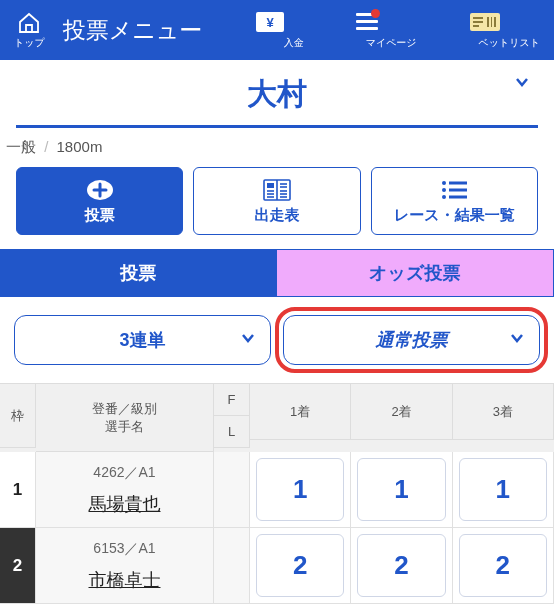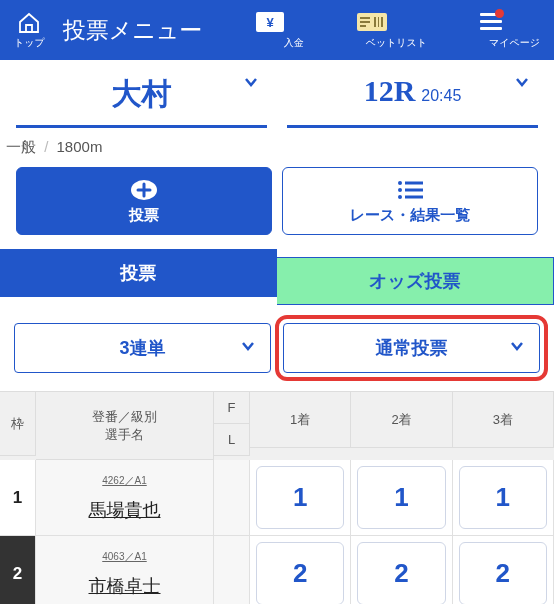--- a/index.html
+++ b/index.html
@@ -14,61 +14,61 @@
 .hdr-icon { display: flex; flex-direction: column; align-items: center; }
 .hdr-icon-img { height: 22px; display: flex; align-items: center; justify-content: center; }
 .hdr-icon-label { font-size: 10px; margin-top: 3px; margin-left: 48px; }
 .notif-dot { position: absolute; top: -2px; right: -2px; width: 9px; height: 9px; background: #e53935; border-radius: 50%; }
 .hamburger { position: relative; }
 .hamburger-lines { display: flex; flex-direction: column; gap: 4px; }
 .hamburger-lines span { width: 22px; height: 3px; background: #fff; border-radius: 1px; }
 
 .selectors { display: flex; padding: 14px 16px 0; gap: 20px; }
 .selector { flex: 1; display: flex; align-items: baseline; justify-content: center; border-bottom: 3px solid #2156c9; padding-bottom: 10px; position: relative; }
-.selector-main { color: #2156c9; font-size: 30px; font-weight: 600; font-family: Liberation Serif, serif; }
+.selector-main { color: #2156c9; font-size: 30px; font-weight: 600; }
 .selector-sub { color: #2156c9; font-size: 16px; margin-left: 6px; }
 .selector .chev { position: absolute; right: 8px; color: #2156c9; }
 
 .race-info { padding: 10px 6px; font-size: 15px; color: #555; }
 .race-info .sep { color: #bbb; margin: 0 4px; }
 
 .action-row { display: flex; gap: 10px; padding: 0 16px; }
 .action-btn { flex: 1; border: 1.5px solid #2156c9; border-radius: 6px; height: 68px; display: flex; flex-direction: column; align-items: center; justify-content: center; gap: 4px; }
 .action-btn.filled { background: #2156c9; color: #fff; }
 .action-btn.outline { background: #fff; color: #2156c9; }
 .action-icon { height: 24px; display: flex; align-items: center; }
 .action-label { font-size: 15px; font-weight: 600; }
 
 .tabs { display: flex; margin-top: 14px; }
 .tab { flex: 1; height: 48px; display: flex; align-items: center; justify-content: center; font-size: 18px; font-weight: 600; }
 .tab.active { background: #2156c9; color: #fff; }
-.tab.inactive { background: #86efac; color: #2156c9; border: 1.5px solid #2156c9; border-left: none; margin-top: 8px; }
+.tab.inactive { background: #f0abfc; color: #2156c9; border: 1.5px solid #2156c9; border-left: none; }
 
 .subselectors { display: flex; gap: 12px; padding: 18px 14px; border-bottom: 1px solid #ddd; }
-.subselector { flex: 1; border: 1.5px solid #2156c9; border-radius: 4px; height: 50px; display: flex; align-items: center; justify-content: center; position: relative; color: #2156c9; font-weight: 700; font-size: 18px; background: #fff; }
-.subselector.hl { outline: 4px solid #e53935; outline-offset: 4px; }
+.subselector { flex: 1; border: 1.5px solid #2156c9; border-radius: 12px; height: 50px; display: flex; align-items: center; justify-content: center; position: relative; color: #2156c9; font-weight: 700; font-size: 18px; background: #fff; }
+.subselector.hl { outline: 4px solid #e53935; outline-offset: 4px; font-style: italic; }
 .subselector .chev { position: absolute; right: 14px; }
 
 .table { width: 100%; }
 .thead { display: flex; background: #f0f0f0; }
 .th { display: flex; align-items: center; justify-content: center; font-size: 13px; color: #555; border-right: 1px solid #ddd; border-bottom: 1px solid #ddd; }
 .th-waku { width: 36px; height: 64px; }
 .th-name { width: 178px; height: 68px; flex-direction: column; }
 .th-fl { width: 36px; height: 64px; flex-direction: column; padding: 0; }
 .th-fl-cell { flex: 1; width: 100%; display: flex; align-items: center; justify-content: center; border-bottom: 1px solid #ddd; }
 .th-fl-cell:last-child { border-bottom: none; }
 .th-place { flex: 1; height: 56px; }
 
 .trow { display: flex; }
 .td { border-right: 1px solid #e0e0e0; border-bottom: 1px solid #e0e0e0; display: flex; align-items: center; justify-content: center; }
 .td-waku { width: 36px; height: 76px; font-weight: 600; font-size: 17px; }
 .waku-1 { background: #fff; color: #222; }
 .waku-2 { background: #333; color: #fff; }
 .td-name { width: 178px; height: 76px; flex-direction: column; background: #f7f7f7; }
-.td-name-top { font-size: 10px; color: #666; text-decoration: underline; }
+.td-name-top { font-size: 14px; color: #666; }
 .td-name-bottom { font-size: 18px; color: #222; text-decoration: underline; margin-top: 10px; }
 .td-fl { width: 36px; height: 76px; background: #f7f7f7; }
 .td-place { flex: 1; height: 76px; padding: 6px; }
 .place-btn { width: 100%; height: 100%; border: 1.5px solid #cfd6e6; border-radius: 6px; background: #fff; display: flex; align-items: center; justify-content: center; font-size: 26px; font-weight: 700; color: #2156c9; }
 
 .chev svg { width: 16px; height: 16px; }
 </style>
 </head>
 <body>
 
@@ -82,59 +82,52 @@
   <div class="hdr-title">投票メニュー</div>
   <div class="hdr-icons">
     <div class="hdr-icon">
       <div class="hdr-icon-img">
         <svg width="28" height="20" viewBox="0 0 28 20">
             <rect x="0" y="0" width="28" height="20" rx="2" fill="#fff"></rect>
             <text x="14" y="15" text-anchor="middle" font-size="13" font-weight="bold" fill="#2156c9">¥</text>
           </svg>
       </div>
       <span class="hdr-icon-label">入金</span>
+    </div>
+    <div class="hdr-icon hamburger">
+      <div class="hdr-icon-img" style="position:relative;">
+        <div class="hamburger-lines">
+            <span></span>
+            <span></span>
+            <span></span>
+          </div>
+        <div class="notif-dot"></div>
+      </div>
+      <span class="hdr-icon-label">マイページ</span>
     </div>
     <div class="hdr-icon">
       <div class="hdr-icon-img">
         <svg width="30" height="18" viewBox="0 0 30 18">
             <rect x="0" y="0" width="30" height="18" rx="2" fill="#f5e6a8"></rect>
             <rect x="3" y="4" width="10" height="2" fill="#8a7a3a"></rect>
             <rect x="3" y="8" width="10" height="2" fill="#8a7a3a"></rect>
             <rect x="3" y="12" width="6" height="2" fill="#8a7a3a"></rect>
             <rect x="17" y="4" width="2" height="10" fill="#8a7a3a"></rect>
             <rect x="21" y="4" width="1" height="10" fill="#8a7a3a"></rect>
             <rect x="24" y="4" width="2" height="10" fill="#8a7a3a"></rect>
           </svg>
       </div>
       <span class="hdr-icon-label">ベットリスト</span>
     </div>
-    <div class="hdr-icon hamburger">
-      <div class="hdr-icon-img" style="position:relative;">
-        <div class="hamburger-lines">
-            <span></span>
-            <span></span>
-            <span></span>
-          </div>
-        <div class="notif-dot"></div>
-      </div>
-      <span class="hdr-icon-label">マイページ</span>
-    </div>
   </div>
 </div>
 
 <div class="selectors">
   <div class="selector">
     <span class="selector-main">大村</span>
-    <span class="chev"><svg viewBox="0 0 16 16" fill="none" stroke="#2156c9" stroke-width="2.5">
-          <path d="M3 5 L8 11 L13 5"></path>
-        </svg></span>
-  </div>
-  <div class="selector">
-    <span class="selector-main">12R</span>
-    <span class="selector-sub">20:45</span>
     <span class="chev"><svg viewBox="0 0 16 16" fill="none" stroke="#2156c9" stroke-width="2.5">
           <path d="M3 5 L8 11 L13 5"></path>
         </svg></span>
   </div>
 </div>
 
 <div class="race-info">
   <span>一般</span>
   <span class="sep">/</span>
   <span>1800m</span>
@@ -142,20 +135,38 @@
 
 <div class="action-row">
   <div class="action-btn filled">
     <div class="action-icon">
       <svg width="28" height="28" viewBox="0 0 28 28">
           <ellipse cx="14" cy="14" rx="13" ry="10" fill="#fff"></ellipse>
           <path d="M14 8 V20 M8 14 H20" stroke="#2156c9" stroke-width="3" stroke-linecap="round"></path>
         </svg>
     </div>
     <span class="action-label">投票</span>
+  </div>
+  <div class="action-btn outline">
+    <div class="action-icon">
+      <svg width="28" height="22" viewBox="0 0 28 22" fill="none" stroke="#2156c9" stroke-width="1.6">
+          <rect x="1" y="1" width="26" height="20" rx="1"></rect>
+          <line x1="14" y1="1" x2="14" y2="21"></line>
+          <rect x="4" y="4" width="7" height="5" fill="#2156c9" stroke="none"></rect>
+          <line x1="4" y1="12" x2="11" y2="12"></line>
+          <line x1="4" y1="15" x2="11" y2="15"></line>
+          <line x1="4" y1="18" x2="11" y2="18"></line>
+          <line x1="17" y1="5" x2="24" y2="5"></line>
+          <line x1="17" y1="8" x2="24" y2="8"></line>
+          <line x1="17" y1="12" x2="24" y2="12"></line>
+          <line x1="17" y1="15" x2="24" y2="15"></line>
+          <line x1="17" y1="18" x2="24" y2="18"></line>
+        </svg>
+    </div>
+    <span class="action-label">出走表</span>
   </div>
   <div class="action-btn outline">
     <div class="action-icon">
       <svg width="26" height="20" viewBox="0 0 26 20" fill="#2156c9">
           <circle cx="3" cy="3" r="2"></circle>
           <rect x="8" y="1.5" width="18" height="3"></rect>
           <circle cx="3" cy="10" r="2"></circle>
           <rect x="8" y="8.5" width="18" height="3"></rect>
           <circle cx="3" cy="17" r="2"></circle>
           <rect x="8" y="15.5" width="18" height="3"></rect>
@@ -214,21 +225,21 @@
         <div class="td td-place">
           <div class="place-btn">1</div>
         </div>
         <div class="td td-place">
           <div class="place-btn">1</div>
         </div>
       </div>
       <div class="trow">
         <div class="td td-waku waku-2">2</div>
         <div class="td td-name">
-          <div class="td-name-top">4063／A1</div>
+          <div class="td-name-top">6153／A1</div>
           <div class="td-name-bottom">市橋卓士</div>
         </div>
         <div class="td td-fl"></div>
         <div class="td td-place">
           <div class="place-btn">2</div>
         </div>
         <div class="td td-place">
           <div class="place-btn">2</div>
         </div>
         <div class="td td-place">

